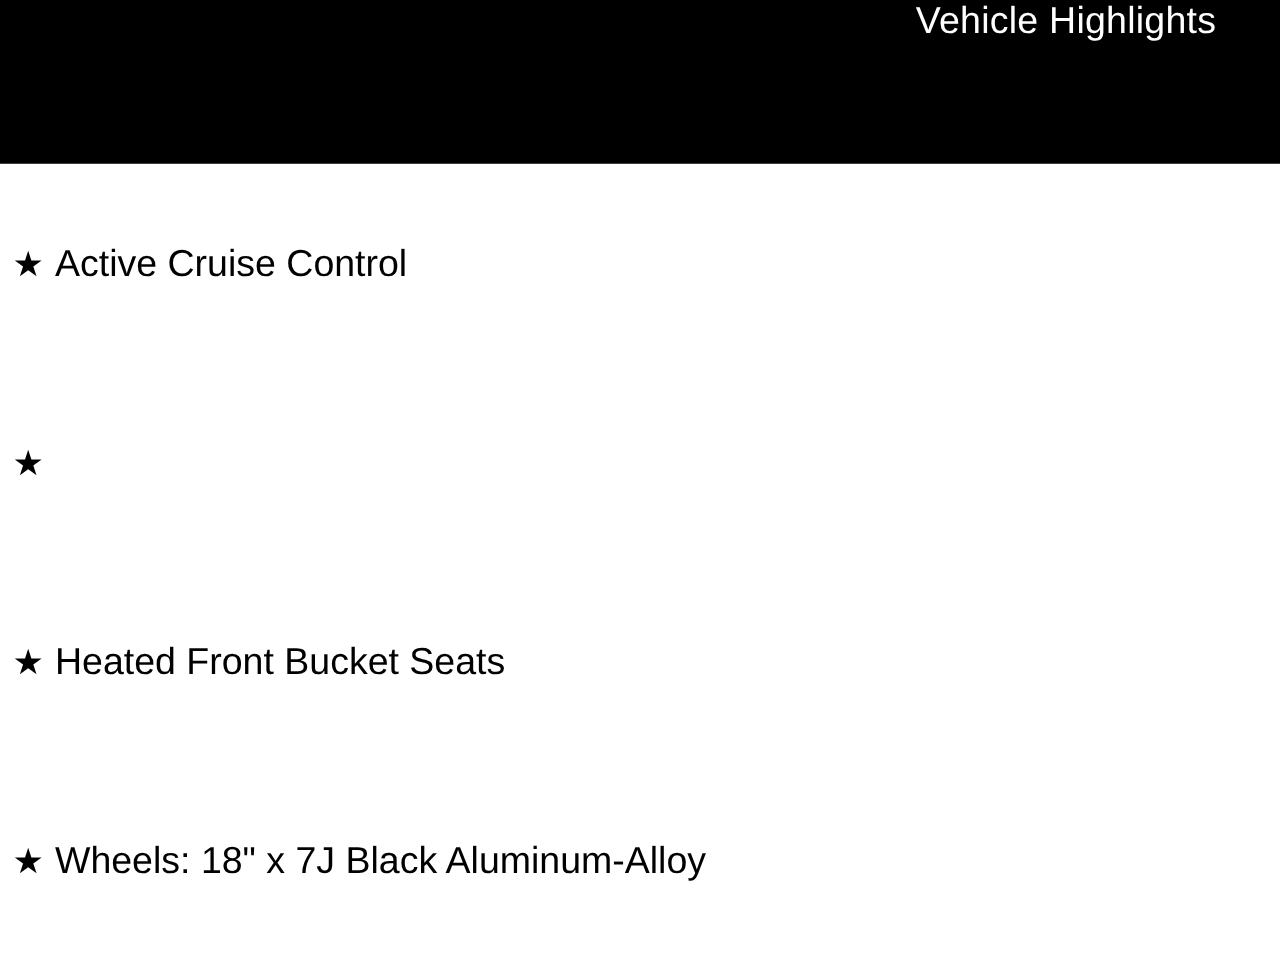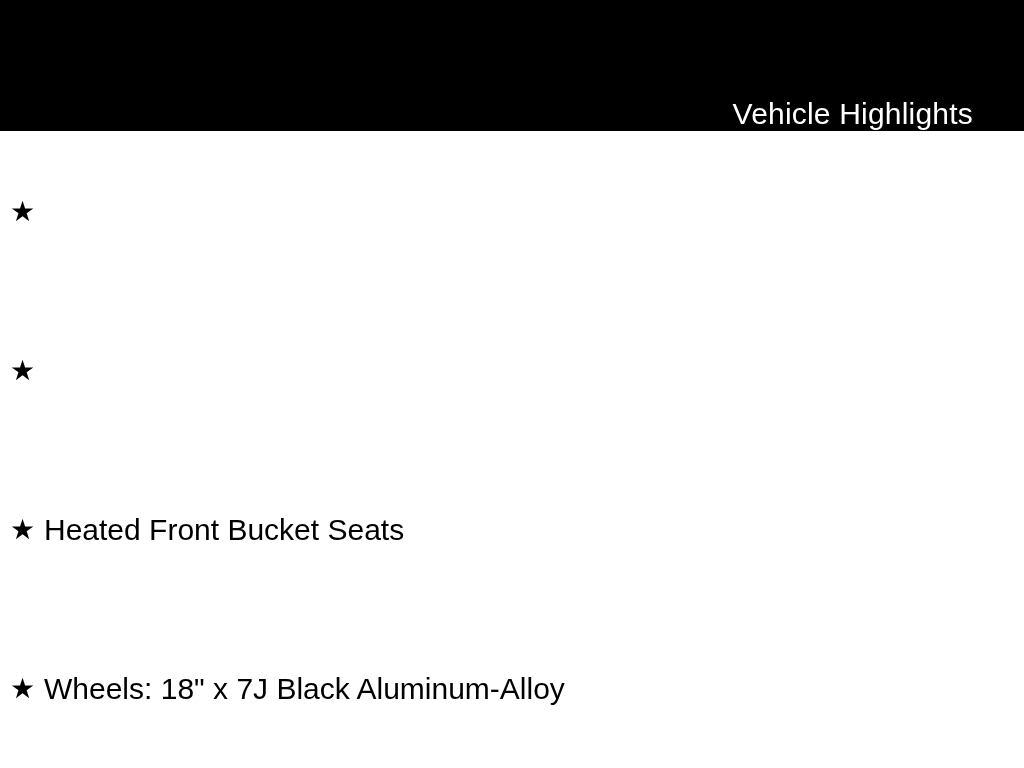--- a/index.html
+++ b/index.html
@@ -17,21 +17,21 @@
     background: #ffffff;
   }
   .header-bar {
     position: absolute;
     top: 0;
     left: 0;
     width: 1024px;
     height: 131px;
     background: #000000;
     display: flex;
-    align-items: flex-end;
+    align-items: flex-start;
     justify-content: flex-end;
     padding-right: 51px;
   }
   .header-title {
     color: #ffffff;
     font-size: 30px;
     font-weight: 400;
     letter-spacing: 0.2px;
     white-space: nowrap;
   }
@@ -74,20 +74,21 @@
 <div class="page">
 
   <div class="header-bar">
     <div class="header-title">Vehicle Highlights</div>
   </div>
 
   <div class="highlights-list">
 
     <div class="list-item item-0">
       <span class="star">★</span>
+      <span class="label">Active Cruise Control</span>
     </div>
 
     <div class="list-item item-1">
       <span class="star">★</span>
     </div>
 
     <div class="list-item item-2">
       <span class="star">★</span>
       <span class="label">Heated Front Bucket Seats</span>
     </div>

